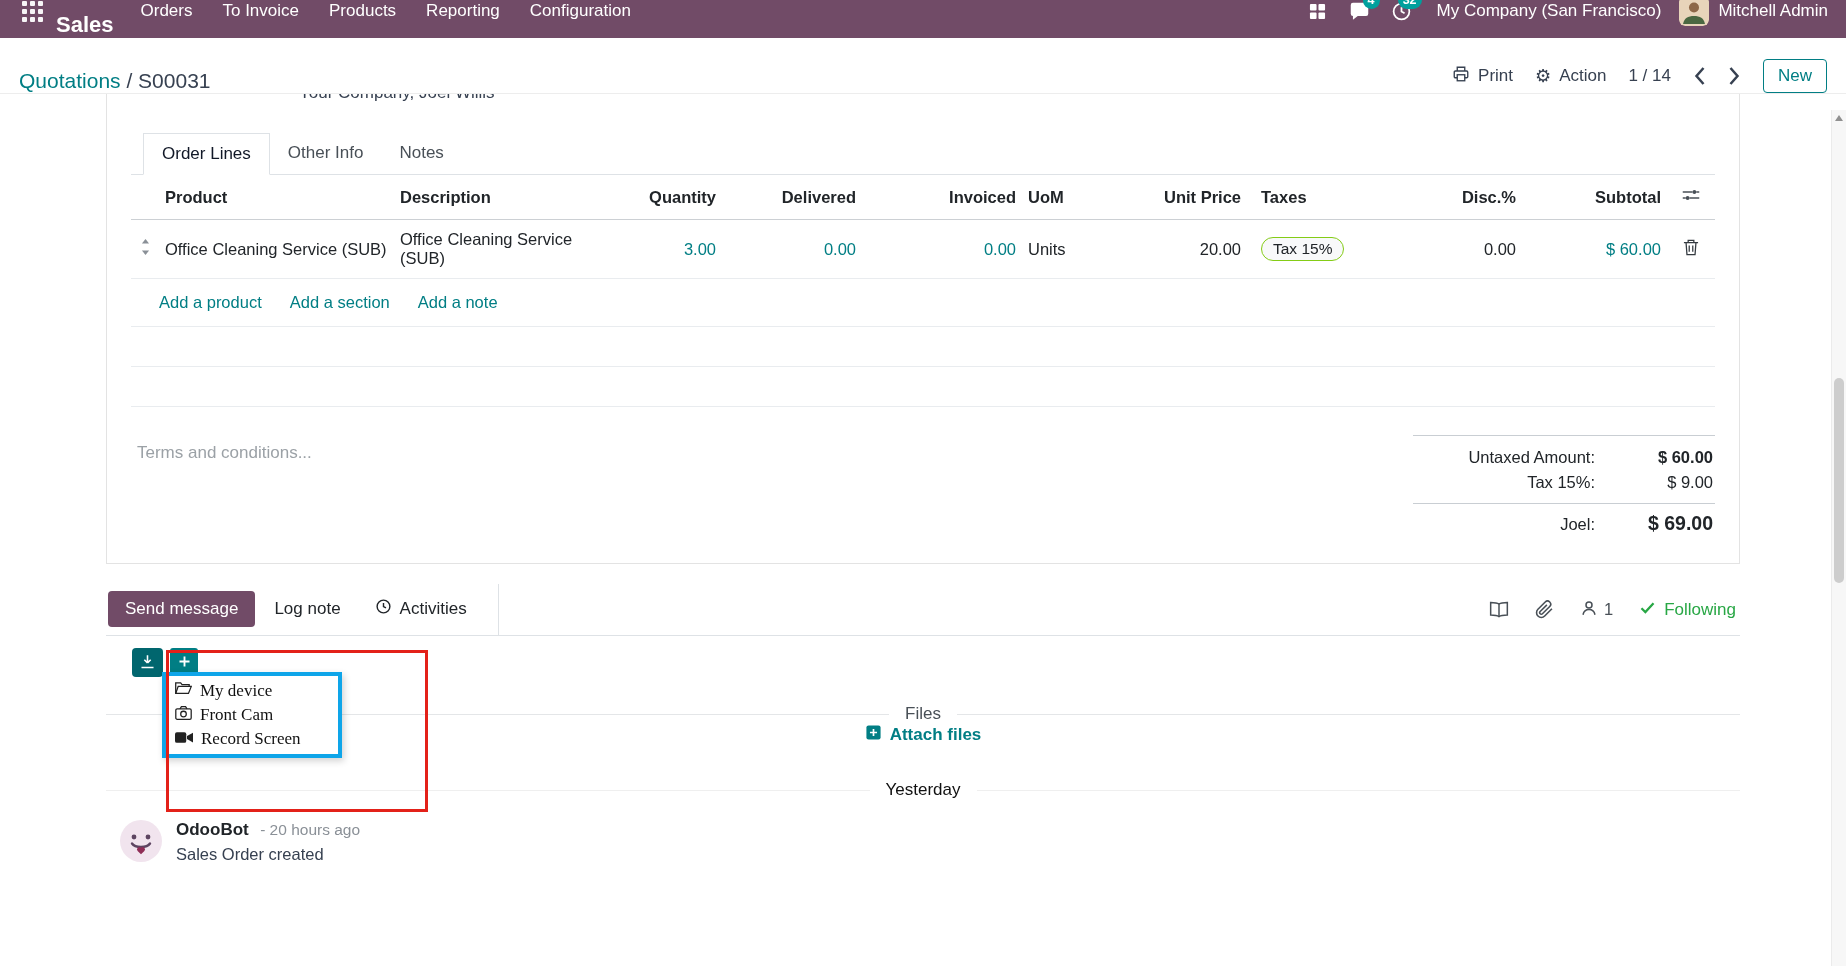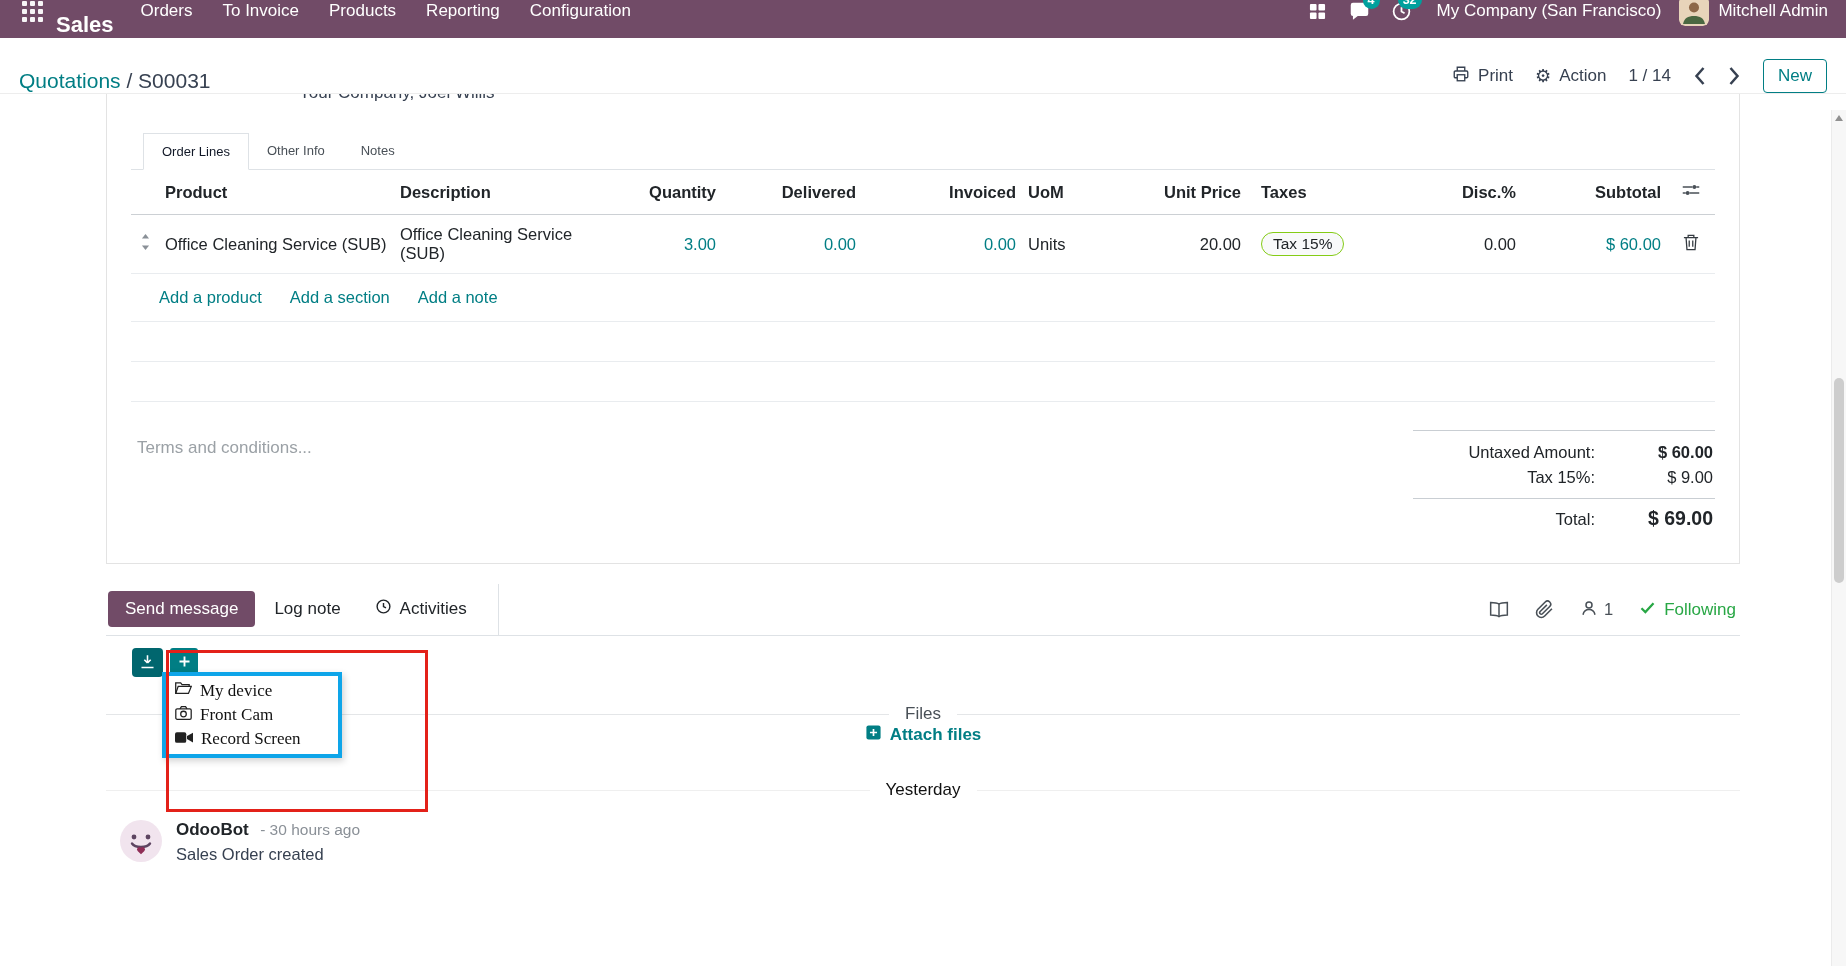--- a/index.html
+++ b/index.html
@@ -27,21 +27,21 @@
   .gear-glyph{font-size:18px;line-height:1}
   .pager{font-size:17px;color:#374151}
   .pg-btn{cursor:pointer;display:flex;align-items:center}
   .btn-new{border:1px solid #017E84;color:#017E84;background:#fff;font-size:17px;padding:6px 14px;border-radius:4px;cursor:pointer;font-family:inherit}
 
   
   .sheet{width:1634px;height:470px;margin:0 auto;background:#fff;border:1px solid #e3e3e3;border-top:none;padding:0 24px;overflow:hidden}
   .clip-row{height:13px;overflow:hidden;position:relative}
   .clip-text{position:absolute;left:168px;top:-11px;font-size:17px;color:#374151;white-space:nowrap}
   .tabs{display:flex;margin-top:26px;border-bottom:1px solid #dee2e6;padding-left:12px}
-  .tab{font-size:13px;padding:10px 18px;color:#495057;cursor:pointer;margin-bottom:-1px}
+  .tab{font-size:17px;padding:10px 18px;color:#495057;cursor:pointer;margin-bottom:-1px}
   .tab.active{background:#fff;border:1px solid #dee2e6;border-bottom:1px solid #fff;color:#111827}
 
   .trow{display:grid;grid-template-columns:28px 235px 1fr 105px 140px 160px 95px 130px 165px 110px 145px 48px;align-items:center}
   .thead{border-bottom:1px solid #ccd0d4;font-weight:700;color:#212529}
   .thead .cell{padding:12px 6px;font-size:16.5px}
   .tbody{border-bottom:1px solid #e9ecef}
   .tbody .cell{padding:10px 6px;font-size:16.5px}
   .cell.r{text-align:right}
   .cell.c{text-align:center}
   .teal{color:#017E84}
@@ -249,21 +249,21 @@
       <div class="totals-inner">
         <div class="t-row">
           <span class="t-label">Untaxed Amount:</span>
           <span class="t-val b">$ 60.00</span>
         </div>
         <div class="t-row">
           <span class="t-label">Tax 15%:</span>
           <span class="t-val">$ 9.00</span>
         </div>
         <div class="t-row t-total">
-          <span class="t-label">Total:</span>
+          <span class="t-label">Joel:</span>
           <span class="t-val">$ 69.00</span>
         </div>
       </div>
     </div>
   </div>
 </div>
 
 <div class="chatter">
   <div class="ch-bar">
     <div class="ch-group">
@@ -371,21 +371,21 @@
           <circle cx="21" cy="21" r="21" fill="#f1e4ee"></circle>
           <circle cx="14" cy="17" r="2.4" fill="#5d4561"></circle>
           <circle cx="28" cy="17" r="2.4" fill="#5d4561"></circle>
           <path d="M12 23.5c3 4.5 15 4.5 18 0" stroke="#5d4561" stroke-width="2.4" fill="none" stroke-linecap="round"></path>
           <path d="M21 34.2l-3.4-3.3a2.3 2.3 0 1 1 3.4-3.1 2.3 2.3 0 1 1 3.4 3.1z" fill="#8f2d56"></path>
         </svg>
     </div>
     <div>
       <div>
         <span class="msg-author">OdooBot</span>
-        <span class="msg-time">- 30 hours ago</span>
+        <span class="msg-time">- 20 hours ago</span>
       </div>
       <div class="msg-body">Sales Order created</div>
     </div>
   </div>
 </div>
 
 <div class="annotation"></div>
 <div class="scrollbar">
   <div class="sb-arrow"></div>
   <div class="sb-thumb"></div>

